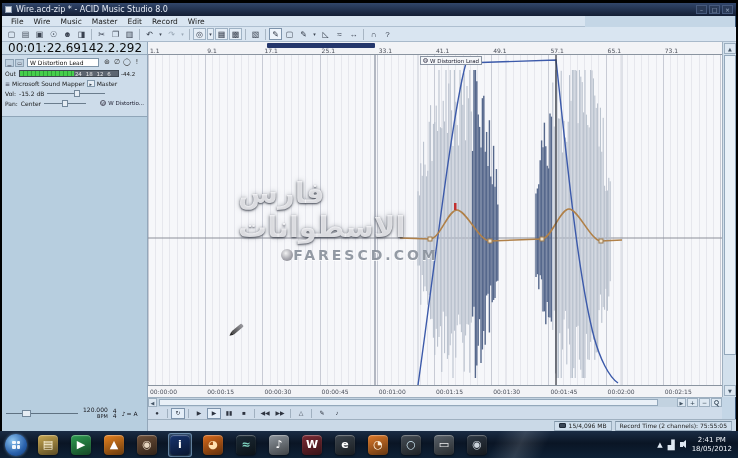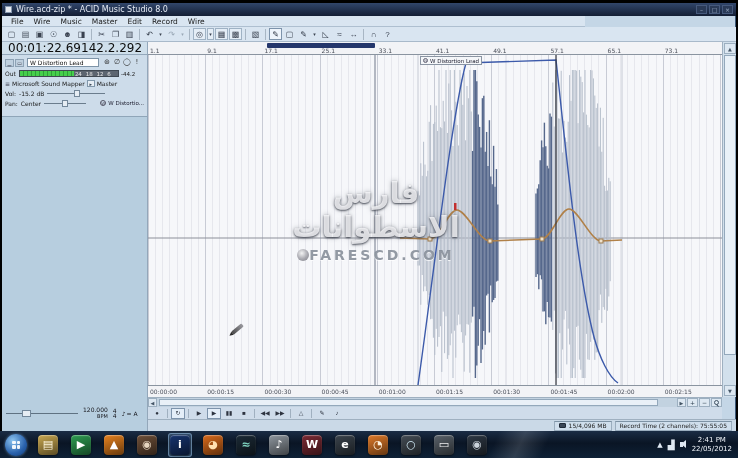--- a/index.html
+++ b/index.html
@@ -115,21 +115,21 @@
   .sseg{height:10px;border:1px solid #9aadbe;border-top-color:#7e93a5;background:#cfdeec;
         display:flex;align-items:center;font-size:6px;color:#222;padding:0 4px;gap:3px;white-space:nowrap;}
   .chipico{width:7px;height:5px;background:#3a4656;border-radius:1px;border:1px solid #202a38;}
 
   .vscroll{position:absolute;left:722px;top:42px;width:14px;height:355px;background:#d2e0ec;border-left:1px solid #9fb0c0;}
   .varr{position:absolute;left:1px;width:12px;height:11px;background:#dde8f2;border:1px solid #9cafc0;
         font-size:5px;line-height:10px;text-align:center;color:#456;}
   .vthumb{position:absolute;left:1px;top:13px;width:12px;height:300px;background:#e9f1f8;border:1px solid #93a8bb;}
 
   
-  .watermark{position:absolute;left:254px;top:176px;width:244px;text-align:center;z-index:30;pointer-events:none;}
+  .watermark{position:absolute;left:238px;top:176px;width:244px;z-index:30;pointer-events:none;}
   .wm1{font-size:29px;font-weight:bold;color:rgba(250,250,252,.82);
        text-shadow:0 1px 2px rgba(55,60,72,.85),0 0 5px rgba(90,95,105,.5);line-height:34px;}
   .wm2{margin-top:3px;font-size:14px;font-weight:bold;letter-spacing:3px;color:rgba(128,136,148,.85);
        text-shadow:0 1px 0 rgba(255,255,255,.75);display:flex;align-items:center;justify-content:center;}
   .disc{display:inline-block;width:12px;height:12px;border-radius:50%;
         background:radial-gradient(circle at 40% 35%,#f2f2f2,#9a9aa2 55%,#6a6a72);opacity:.85;}
 
   
   .pencil{position:absolute;left:231px;top:327px;width:13px;height:4px;z-index:40;
           background:linear-gradient(90deg,#4a4a4a,#9a9aa0);border-radius:1px;transform:rotate(-40deg);}
@@ -558,17 +558,17 @@
         <span class="titem">
           <span class="ticotile" style="background: linear-gradient(160deg, rgb(46, 56, 68), rgb(0, 0, 0) 180%) rgb(46, 56, 68); color: rgb(204, 212, 220);">◉</span>
         </span>
       </span>
     <span class="tray">
       <span class="trayico">▲</span>
       <span class="trayico" style="font-size:9px;">▟</span>
       <span class="spk"></span>
       <span class="clock">
         <div>2:41 PM</div>
-        <div>22/05/2012</div>
+        <div>18/05/2012</div>
       </span>
     </span>
   </div>
 </div>
 
 </body></html>

